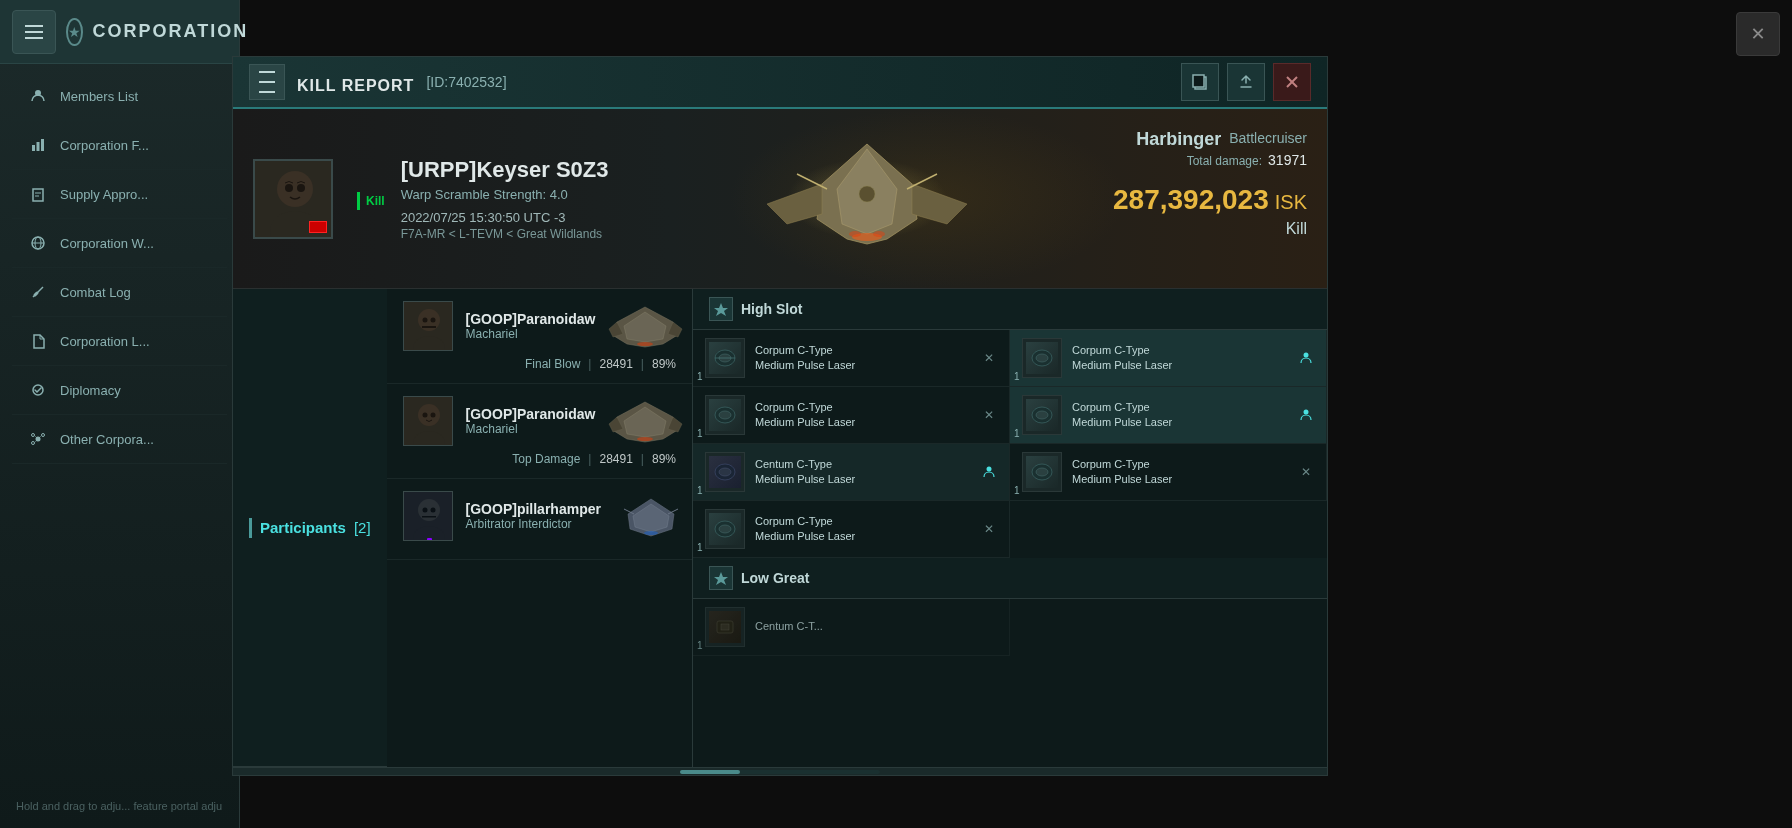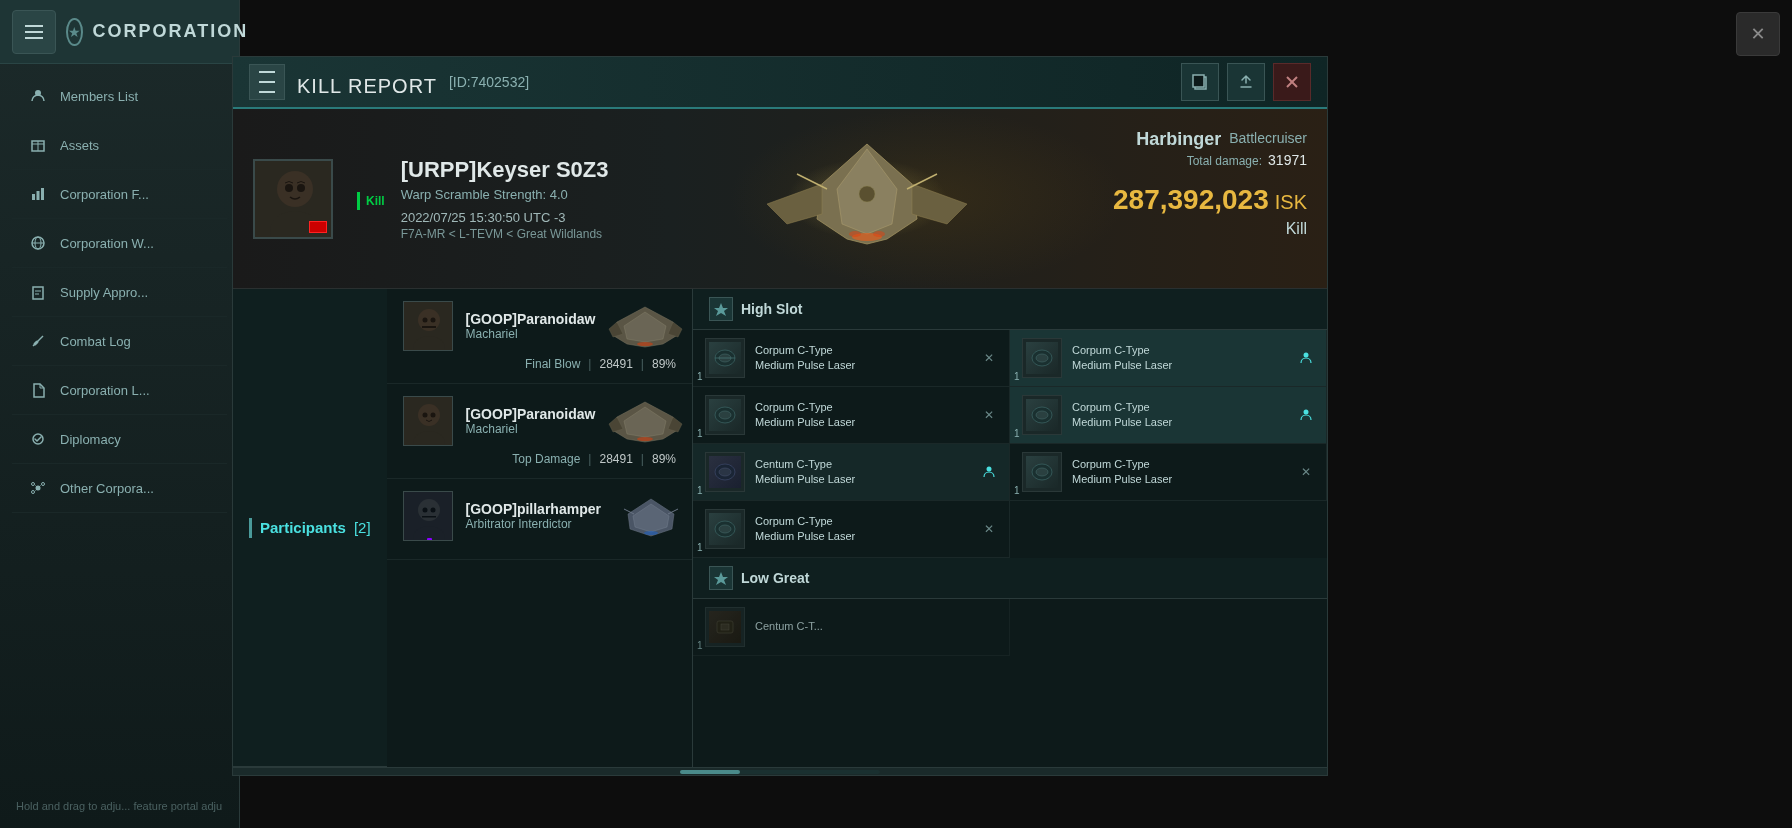--- a/index.html
+++ b/index.html
@@ -170,22 +170,22 @@
       background: #2a4545;
       border: 1px solid #3a5555;
       display: flex;
       align-items: center;
       justify-content: center;
       cursor: pointer;
     }
 
     .panel-title {
       color: #e0e8e8;
-      font-size: 20px;
-      font-weight: normal;
+      font-size: 16px;
+      font-weight: bold;
       letter-spacing: 1px;
       text-transform: uppercase;
       margin-top: 8px;
     }
 
     .panel-title-id {
       color: #8ab0b0;
       font-size: 14px;
     }
 
@@ -688,55 +688,46 @@
         <svg width="16" height="16" viewBox="0 0 16 16">
             <circle cx="8" cy="5" r="3" fill="#8ab0b0"></circle>
             <path d="M2 13c0-3.3 2.7-6 6-6s6 2.7 6 6" fill="none" stroke="#8ab0b0" stroke-width="1.5"></path>
           </svg>
       </div>
       <span>Members List</span>
     </div>
     <div class="nav-item">
       <div class="nav-icon">
         <svg width="16" height="16" viewBox="0 0 16 16">
-            <rect x="2" y="4" width="12" height="10" fill="none" stroke="#8ab0b0" stroke-width="1.5"></rect>
-            <path d="M2 7h12M8 4v10" stroke="#8ab0b0" stroke-width="1"></path>
-          </svg>
-      </div>
-      <span>Assets</span>
-    </div>
-    <div class="nav-item">
-      <div class="nav-icon">
-        <svg width="16" height="16" viewBox="0 0 16 16">
             <rect x="2" y="8" width="3" height="6" fill="#8ab0b0"></rect>
             <rect x="6.5" y="5" width="3" height="9" fill="#8ab0b0"></rect>
             <rect x="11" y="2" width="3" height="12" fill="#8ab0b0"></rect>
           </svg>
       </div>
       <span>Corporation F...</span>
+    </div>
+    <div class="nav-item">
+      <div class="nav-icon">
+        <svg width="16" height="16" viewBox="0 0 16 16">
+            <rect x="3" y="3" width="10" height="12" fill="none" stroke="#8ab0b0" stroke-width="1.5"></rect>
+            <line x1="5" y1="7" x2="11" y2="7" stroke="#8ab0b0" stroke-width="1"></line>
+            <line x1="5" y1="10" x2="9" y2="10" stroke="#8ab0b0" stroke-width="1"></line>
+          </svg>
+      </div>
+      <span>Supply Appro...</span>
     </div>
     <div class="nav-item">
       <div class="nav-icon">
         <svg width="16" height="16" viewBox="0 0 16 16">
             <circle cx="8" cy="8" r="6" fill="none" stroke="#8ab0b0" stroke-width="1.5"></circle>
             <ellipse cx="8" cy="8" rx="3" ry="6" fill="none" stroke="#8ab0b0" stroke-width="1"></ellipse>
             <line x1="2" y1="8" x2="14" y2="8" stroke="#8ab0b0" stroke-width="1"></line>
           </svg>
       </div>
       <span>Corporation W...</span>
-    </div>
-    <div class="nav-item">
-      <div class="nav-icon">
-        <svg width="16" height="16" viewBox="0 0 16 16">
-            <rect x="3" y="3" width="10" height="12" fill="none" stroke="#8ab0b0" stroke-width="1.5"></rect>
-            <line x1="5" y1="7" x2="11" y2="7" stroke="#8ab0b0" stroke-width="1"></line>
-            <line x1="5" y1="10" x2="9" y2="10" stroke="#8ab0b0" stroke-width="1"></line>
-          </svg>
-      </div>
-      <span>Supply Appro...</span>
     </div>
     <div class="nav-item">
       <div class="nav-icon">
         <svg width="16" height="16" viewBox="0 0 16 16">
             <line x1="3" y1="13" x2="13" y2="3" stroke="#8ab0b0" stroke-width="1.5"></line>
             <line x1="5" y1="11" x2="7" y2="9" stroke="#8ab0b0" stroke-width="3" stroke-linecap="round"></line>
           </svg>
       </div>
       <span>Combat Log</span>
     </div>

